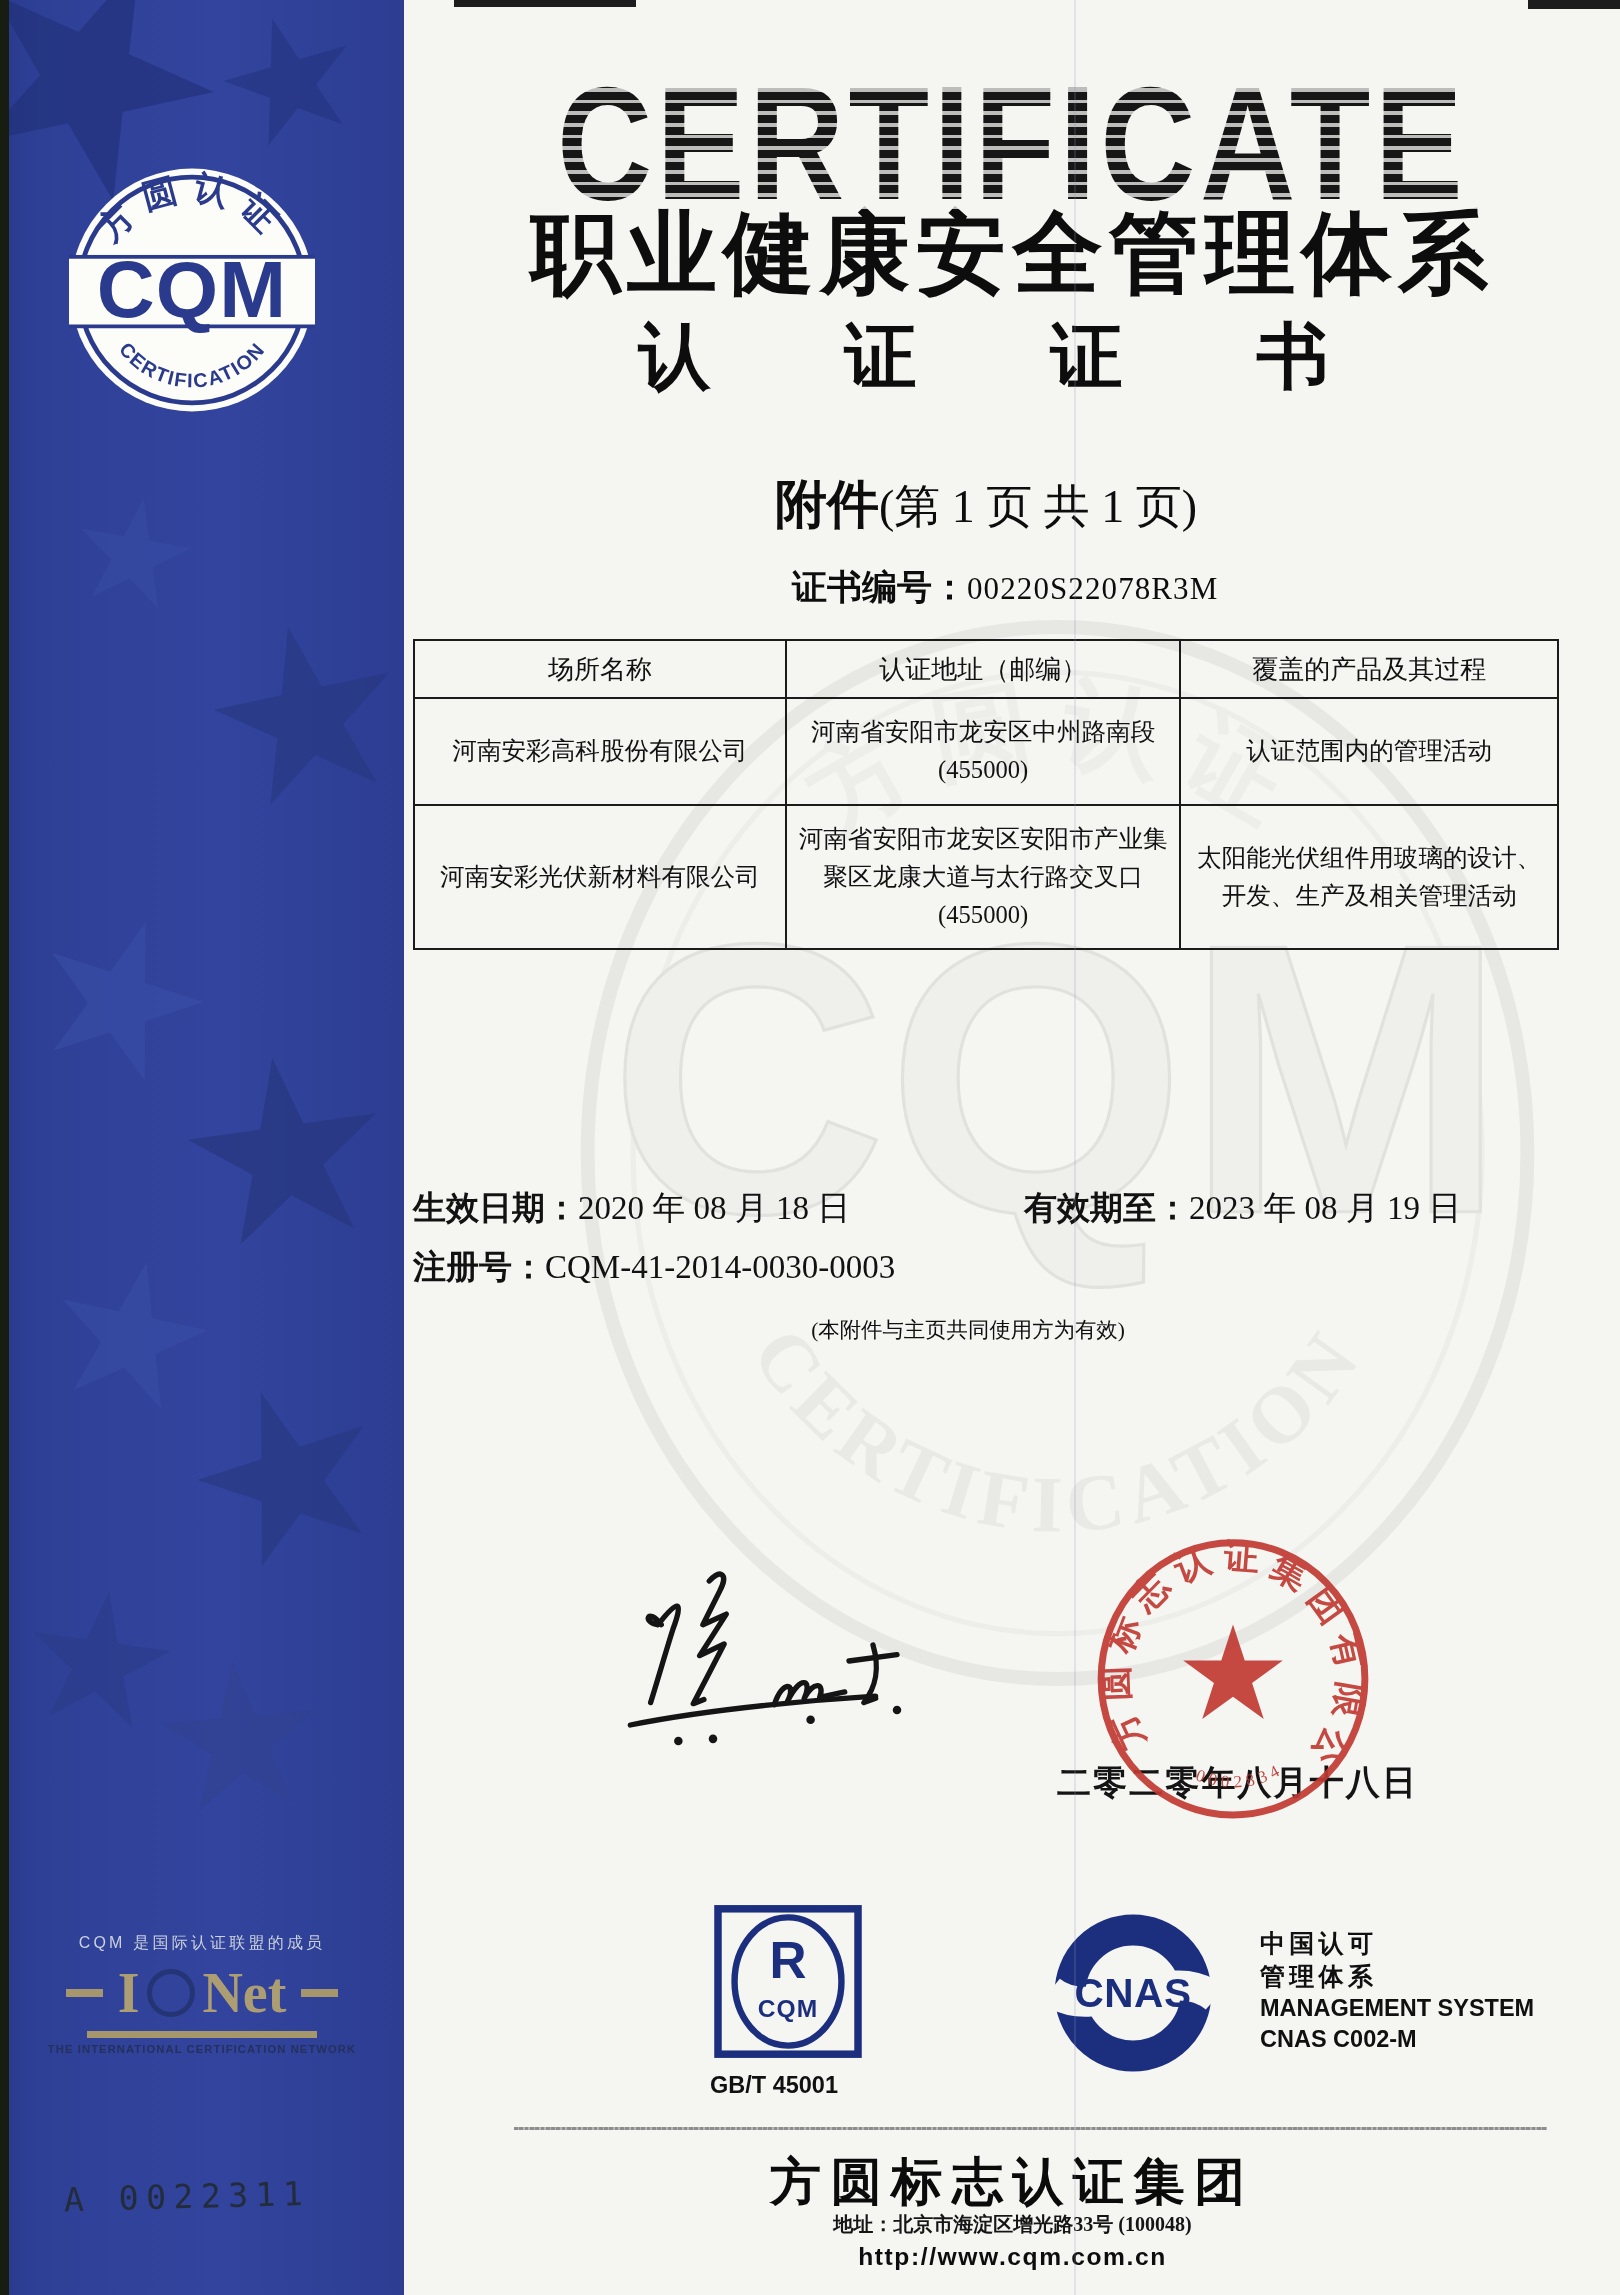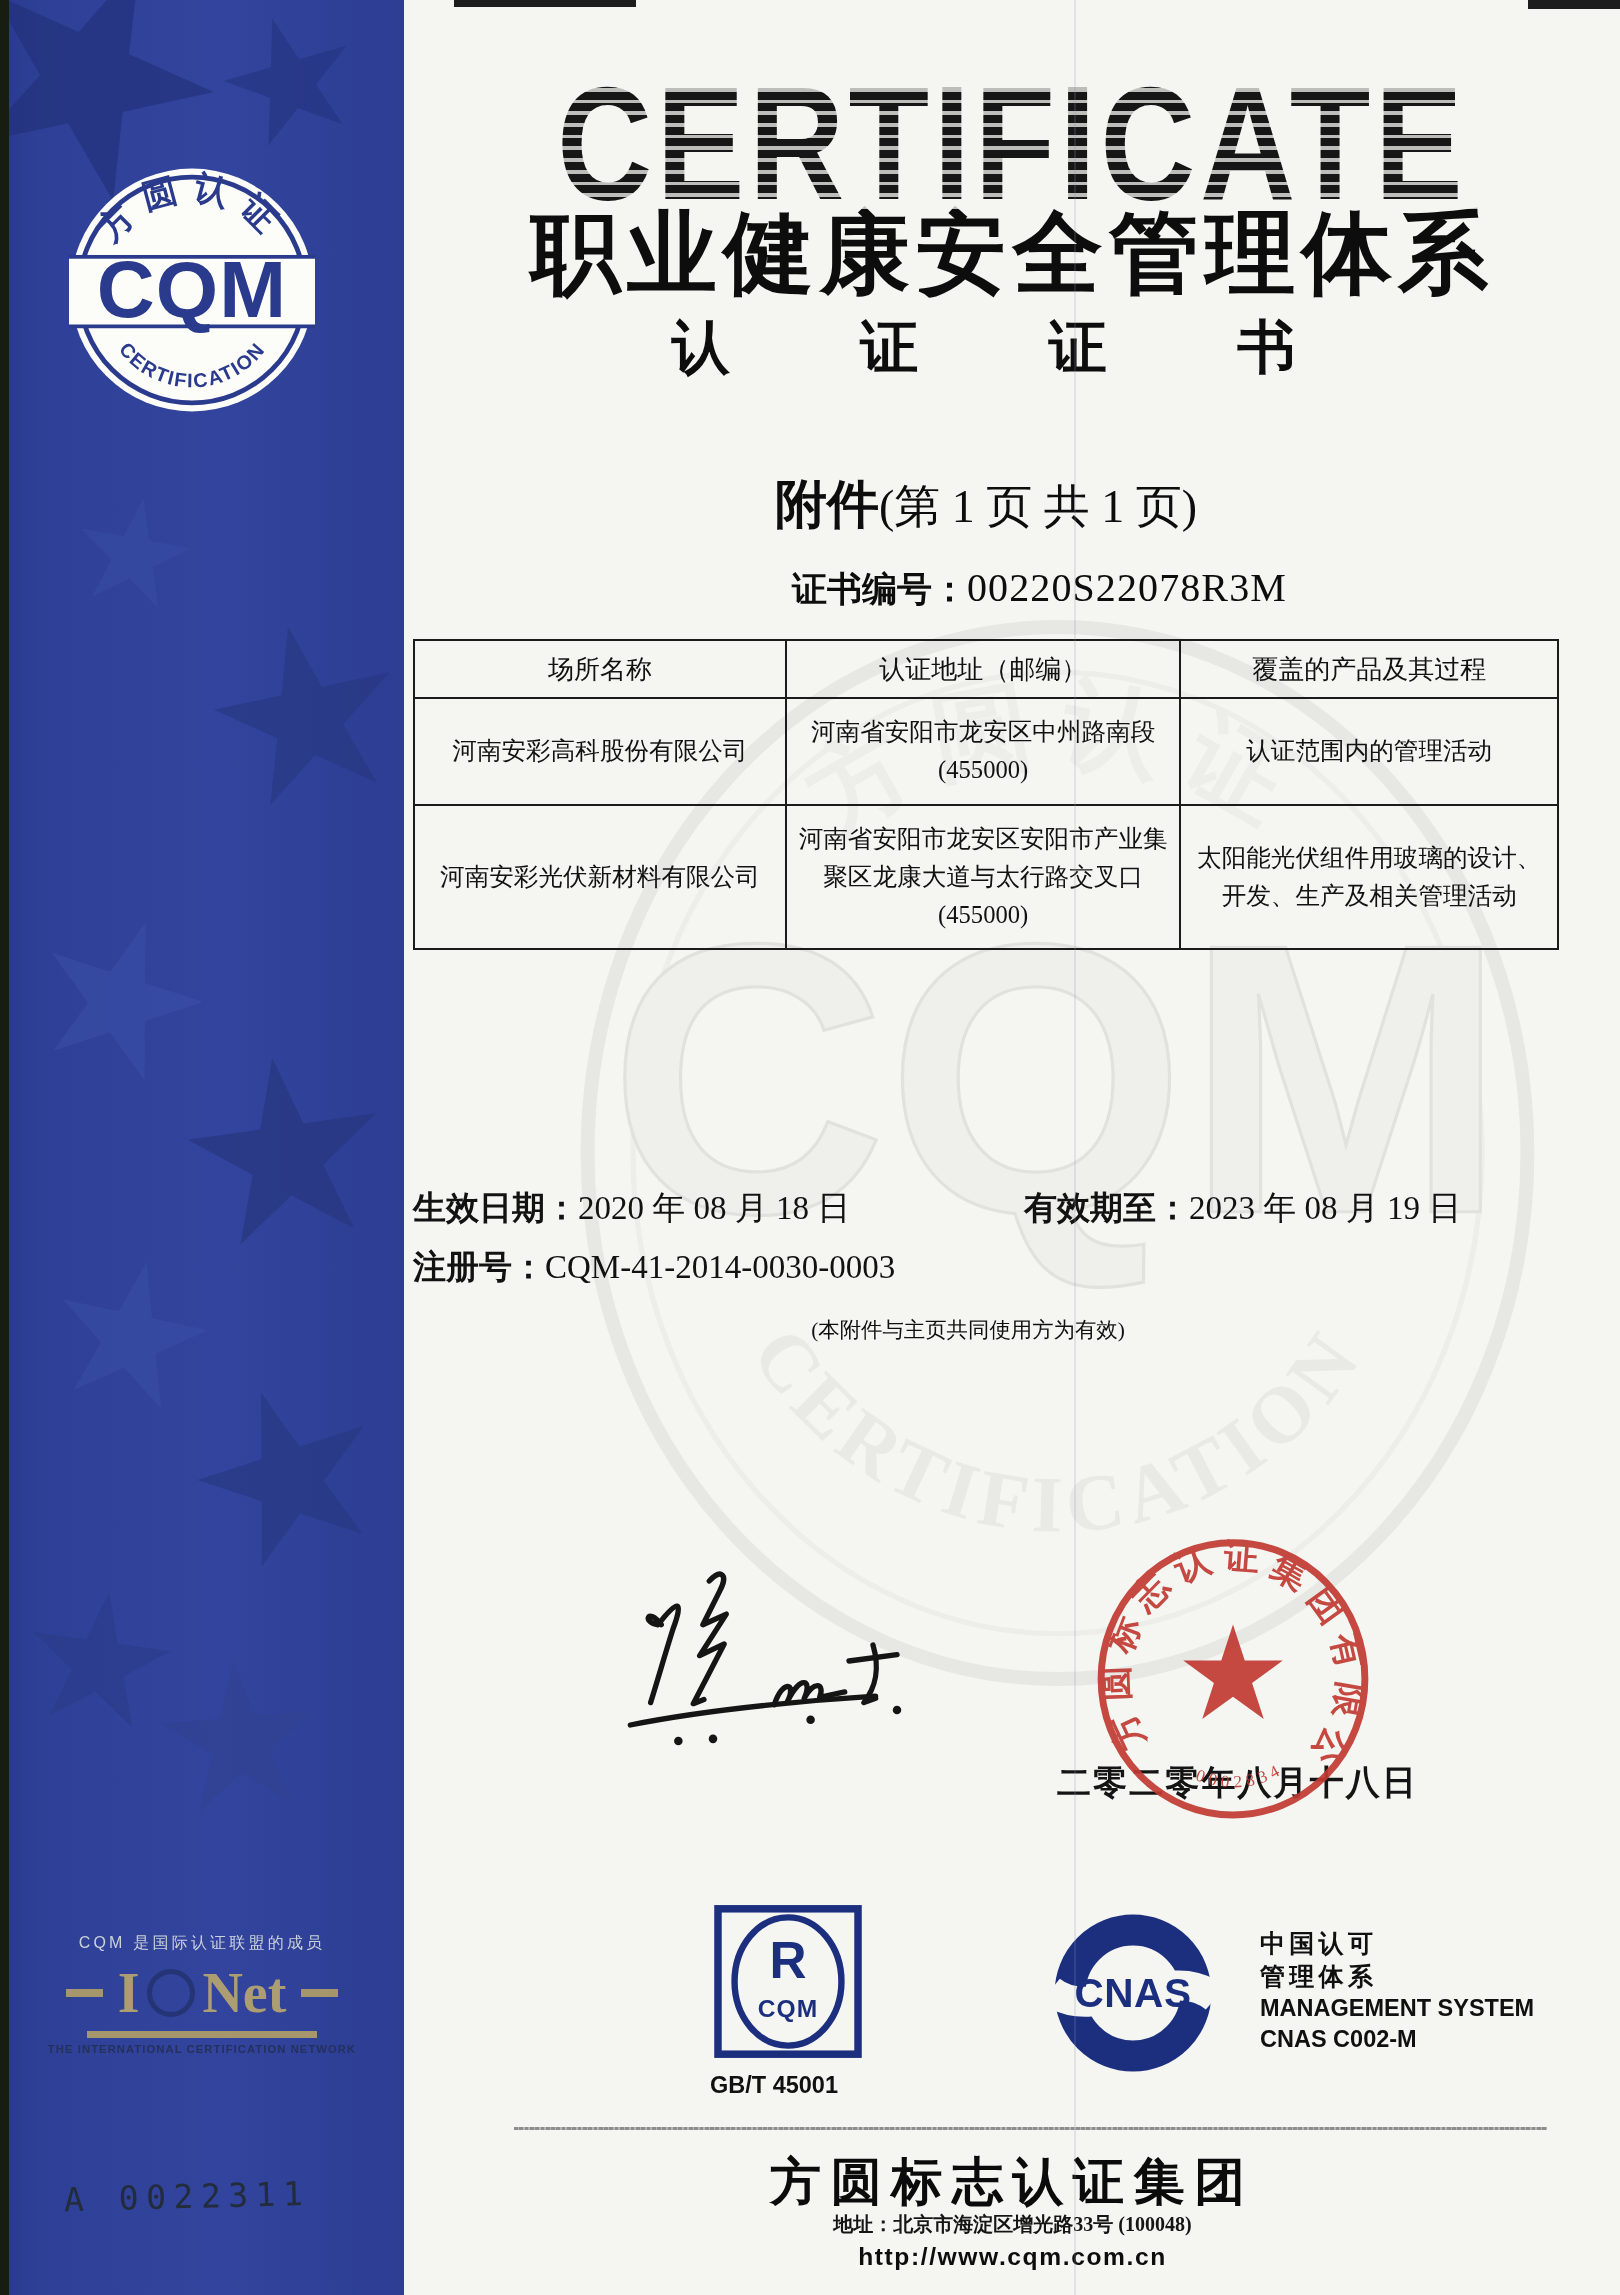--- a/index.html
+++ b/index.html
@@ -28,27 +28,27 @@
     font-size:33px;letter-spacing:7.5px;color:#232c3a;transform:rotate(-1.5deg);}
   
   .title-en{position:absolute;left:422px;top:51px;width:1180px;text-align:center;
     font-family:"Liberation Sans",sans-serif;font-weight:bold;font-size:132px;letter-spacing:4.3px;
     color:#161616;transform:scaleY(1.22);transform-origin:top;white-space:nowrap;}
   .scan-stripes{position:absolute;left:497px;top:80px;width:1095px;height:131px;z-index:3;
     background:repeating-linear-gradient(180deg,rgba(245,245,242,0) 0 8px,rgba(245,245,242,0.75) 8px 11.7px);}
   .title-zh{position:absolute;left:404px;top:193px;width:1217px;text-align:center;
     font-weight:bold;font-size:90px;letter-spacing:6.4px;color:#0d0d0d;white-space:nowrap;}
   .subtitle-zh{position:absolute;left:404px;top:309px;width:1217px;text-align:center;
-    font-weight:bold;font-size:58px;letter-spacing:58px;color:#0d0d0d;white-space:nowrap;}
+    font-weight:bold;font-size:72px;letter-spacing:58px;color:#0d0d0d;white-space:nowrap;}
   .attach-line{position:absolute;left:404px;top:470px;width:1164px;text-align:center;color:#0d0d0d;white-space:nowrap;}
   .attach-prefix{font-size:52px;font-weight:bold;}
   .attach-detail{font-size:46px;}
   .certno-line{position:absolute;left:760px;top:564px;white-space:nowrap;color:#0d0d0d;}
   .certno-label{font-size:35px;font-weight:bold;margin-left:32px;}
-  .certno-value{font-size:40px;font-family:"Liberation Serif",serif;letter-spacing:1.1px;}
+  .certno-value{font-size:31px;font-family:"Liberation Serif",serif;letter-spacing:1.1px;}
   
   .cert-table{position:absolute;left:413px;top:639px;width:1146px;border-collapse:collapse;z-index:2;padding-left:28px;}
   .cert-table th,.cert-table td{border:2.1px solid #1b1b1b;text-align:center;vertical-align:middle;font-weight:normal;}
   .cert-table th{font-size:26px;padding:10.7px 5.3px;}
   .cert-table td{font-size:24.6px;line-height:1.55;padding:14px 10.7px;}
   .col1{width:32.5%;}.col2{width:34.5%;margin-left:8px;}.col3{width:33%;}
   
   .validity-left{position:absolute;left:413px;top:1186px;white-space:nowrap;}
   .validity-right{position:absolute;left:1024px;top:1186px;white-space:nowrap;}
   .reg-line{position:absolute;left:413px;top:1245px;white-space:nowrap;}

